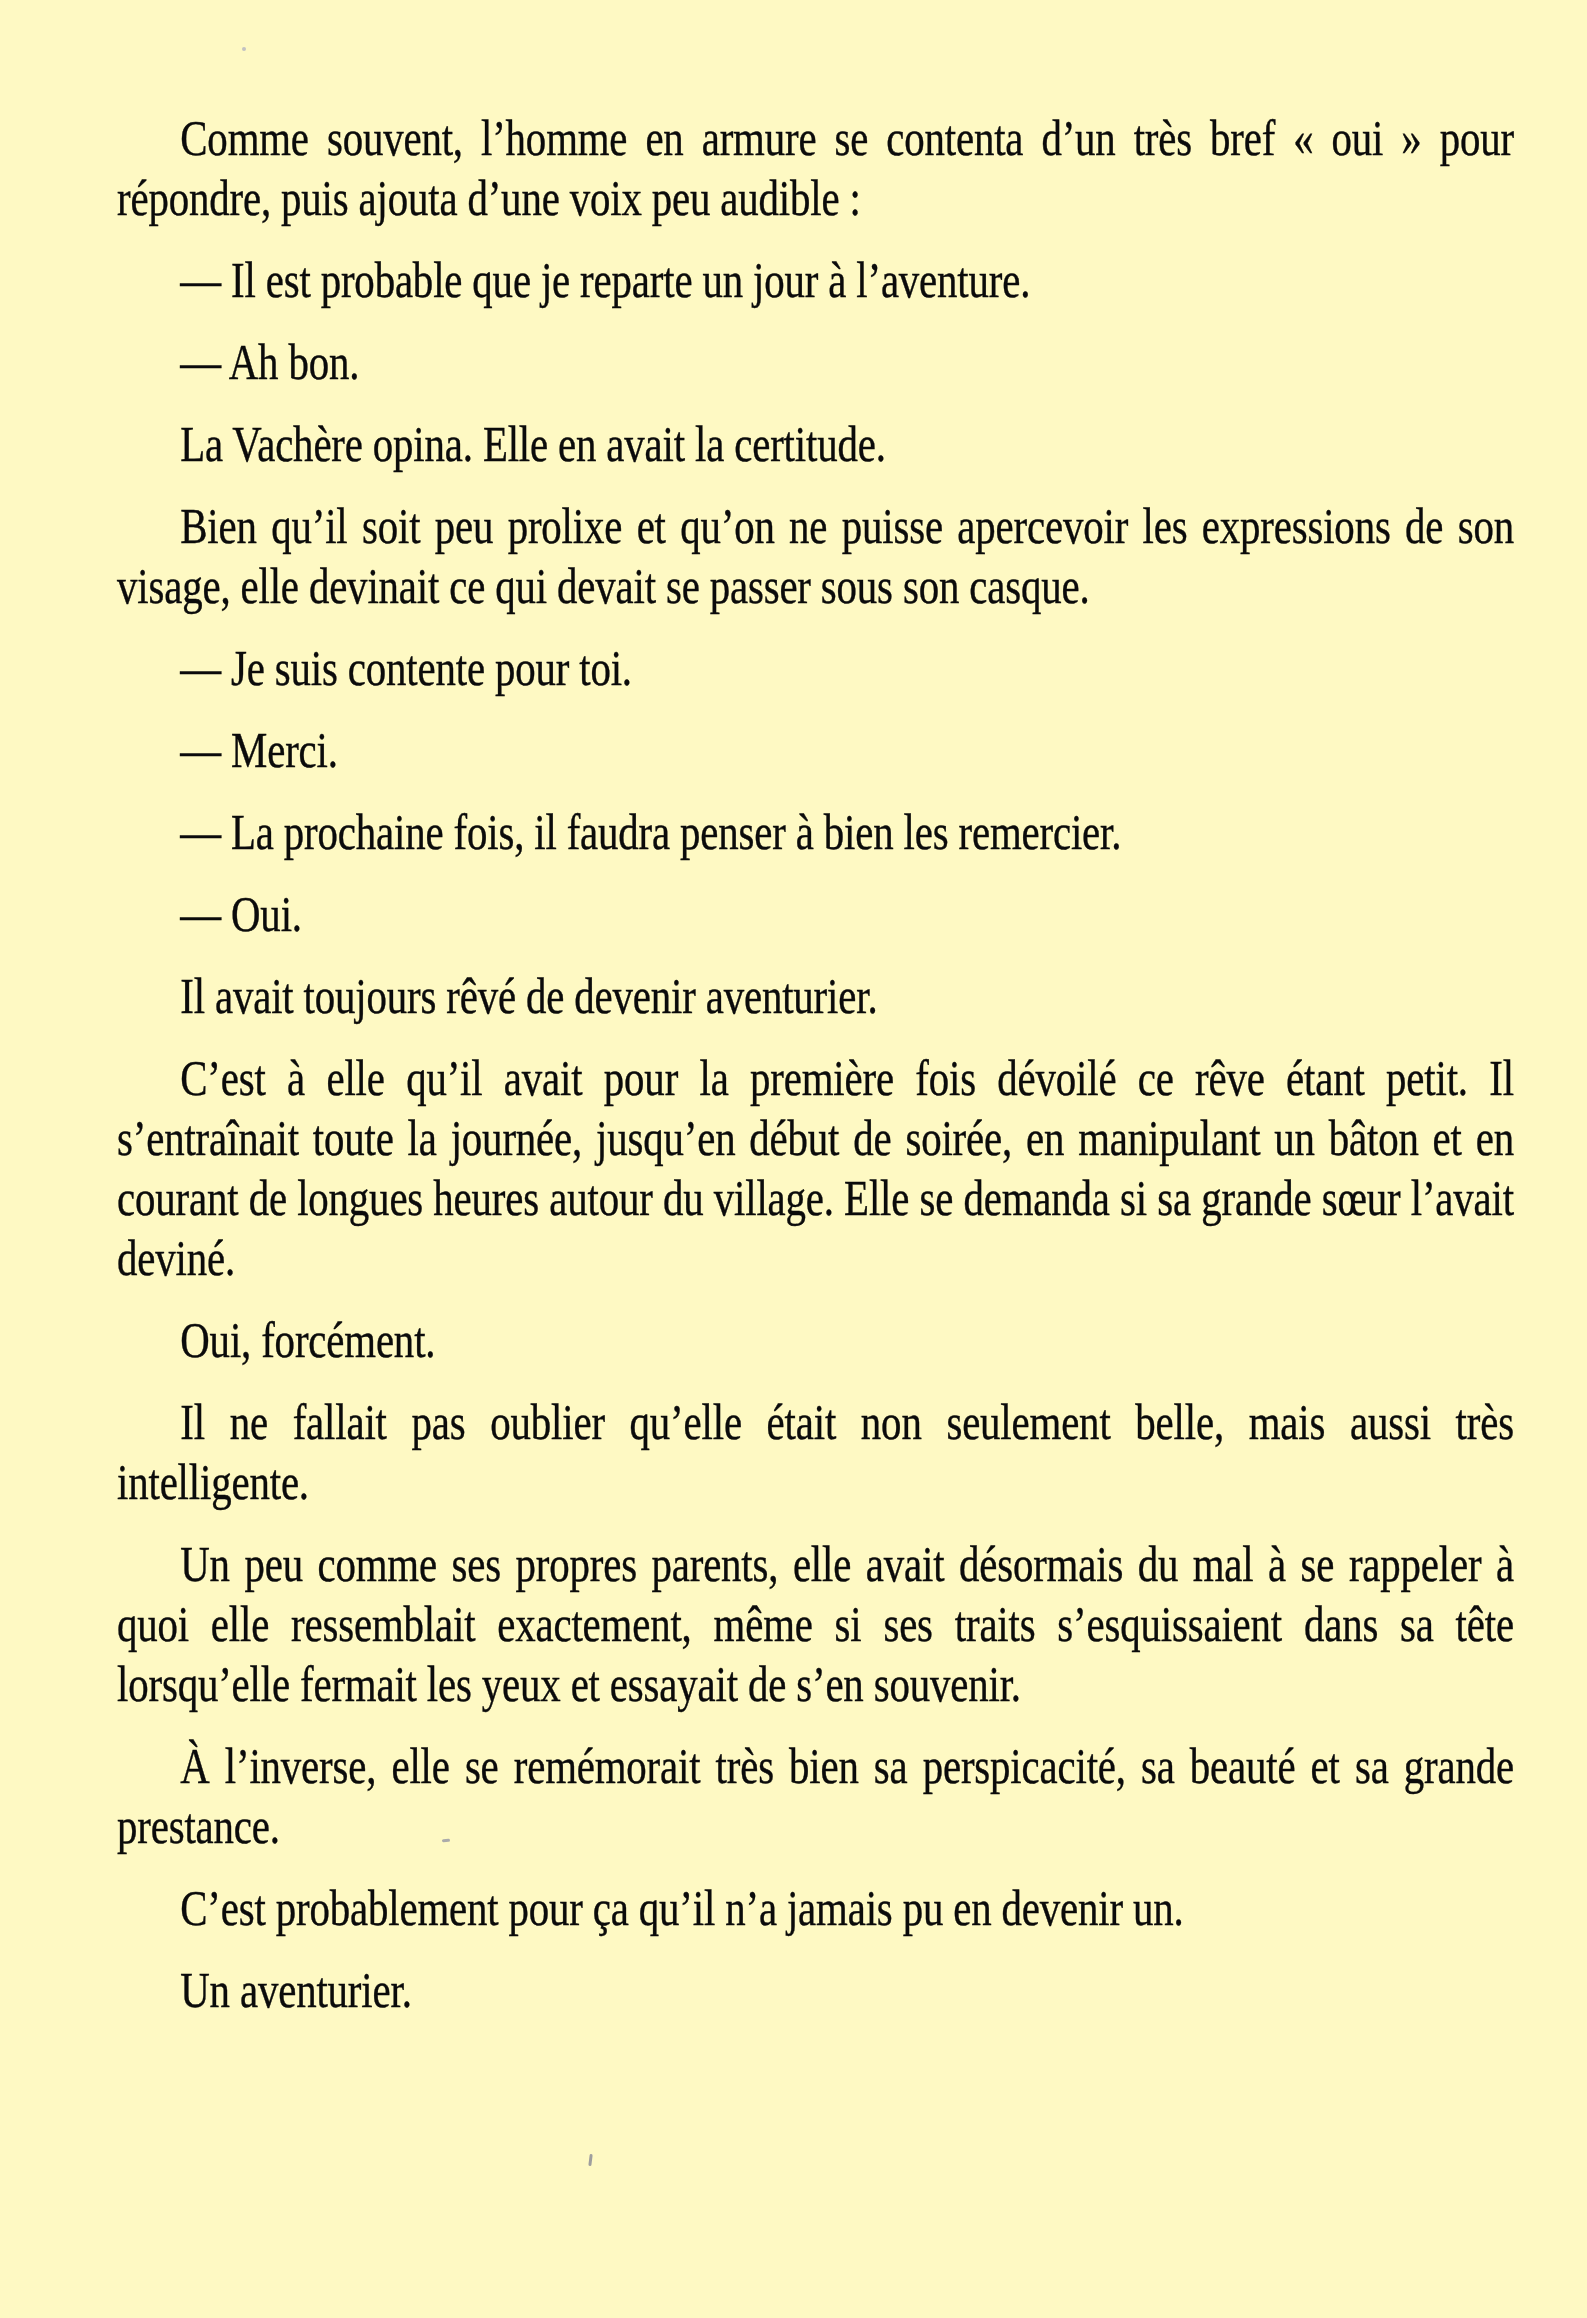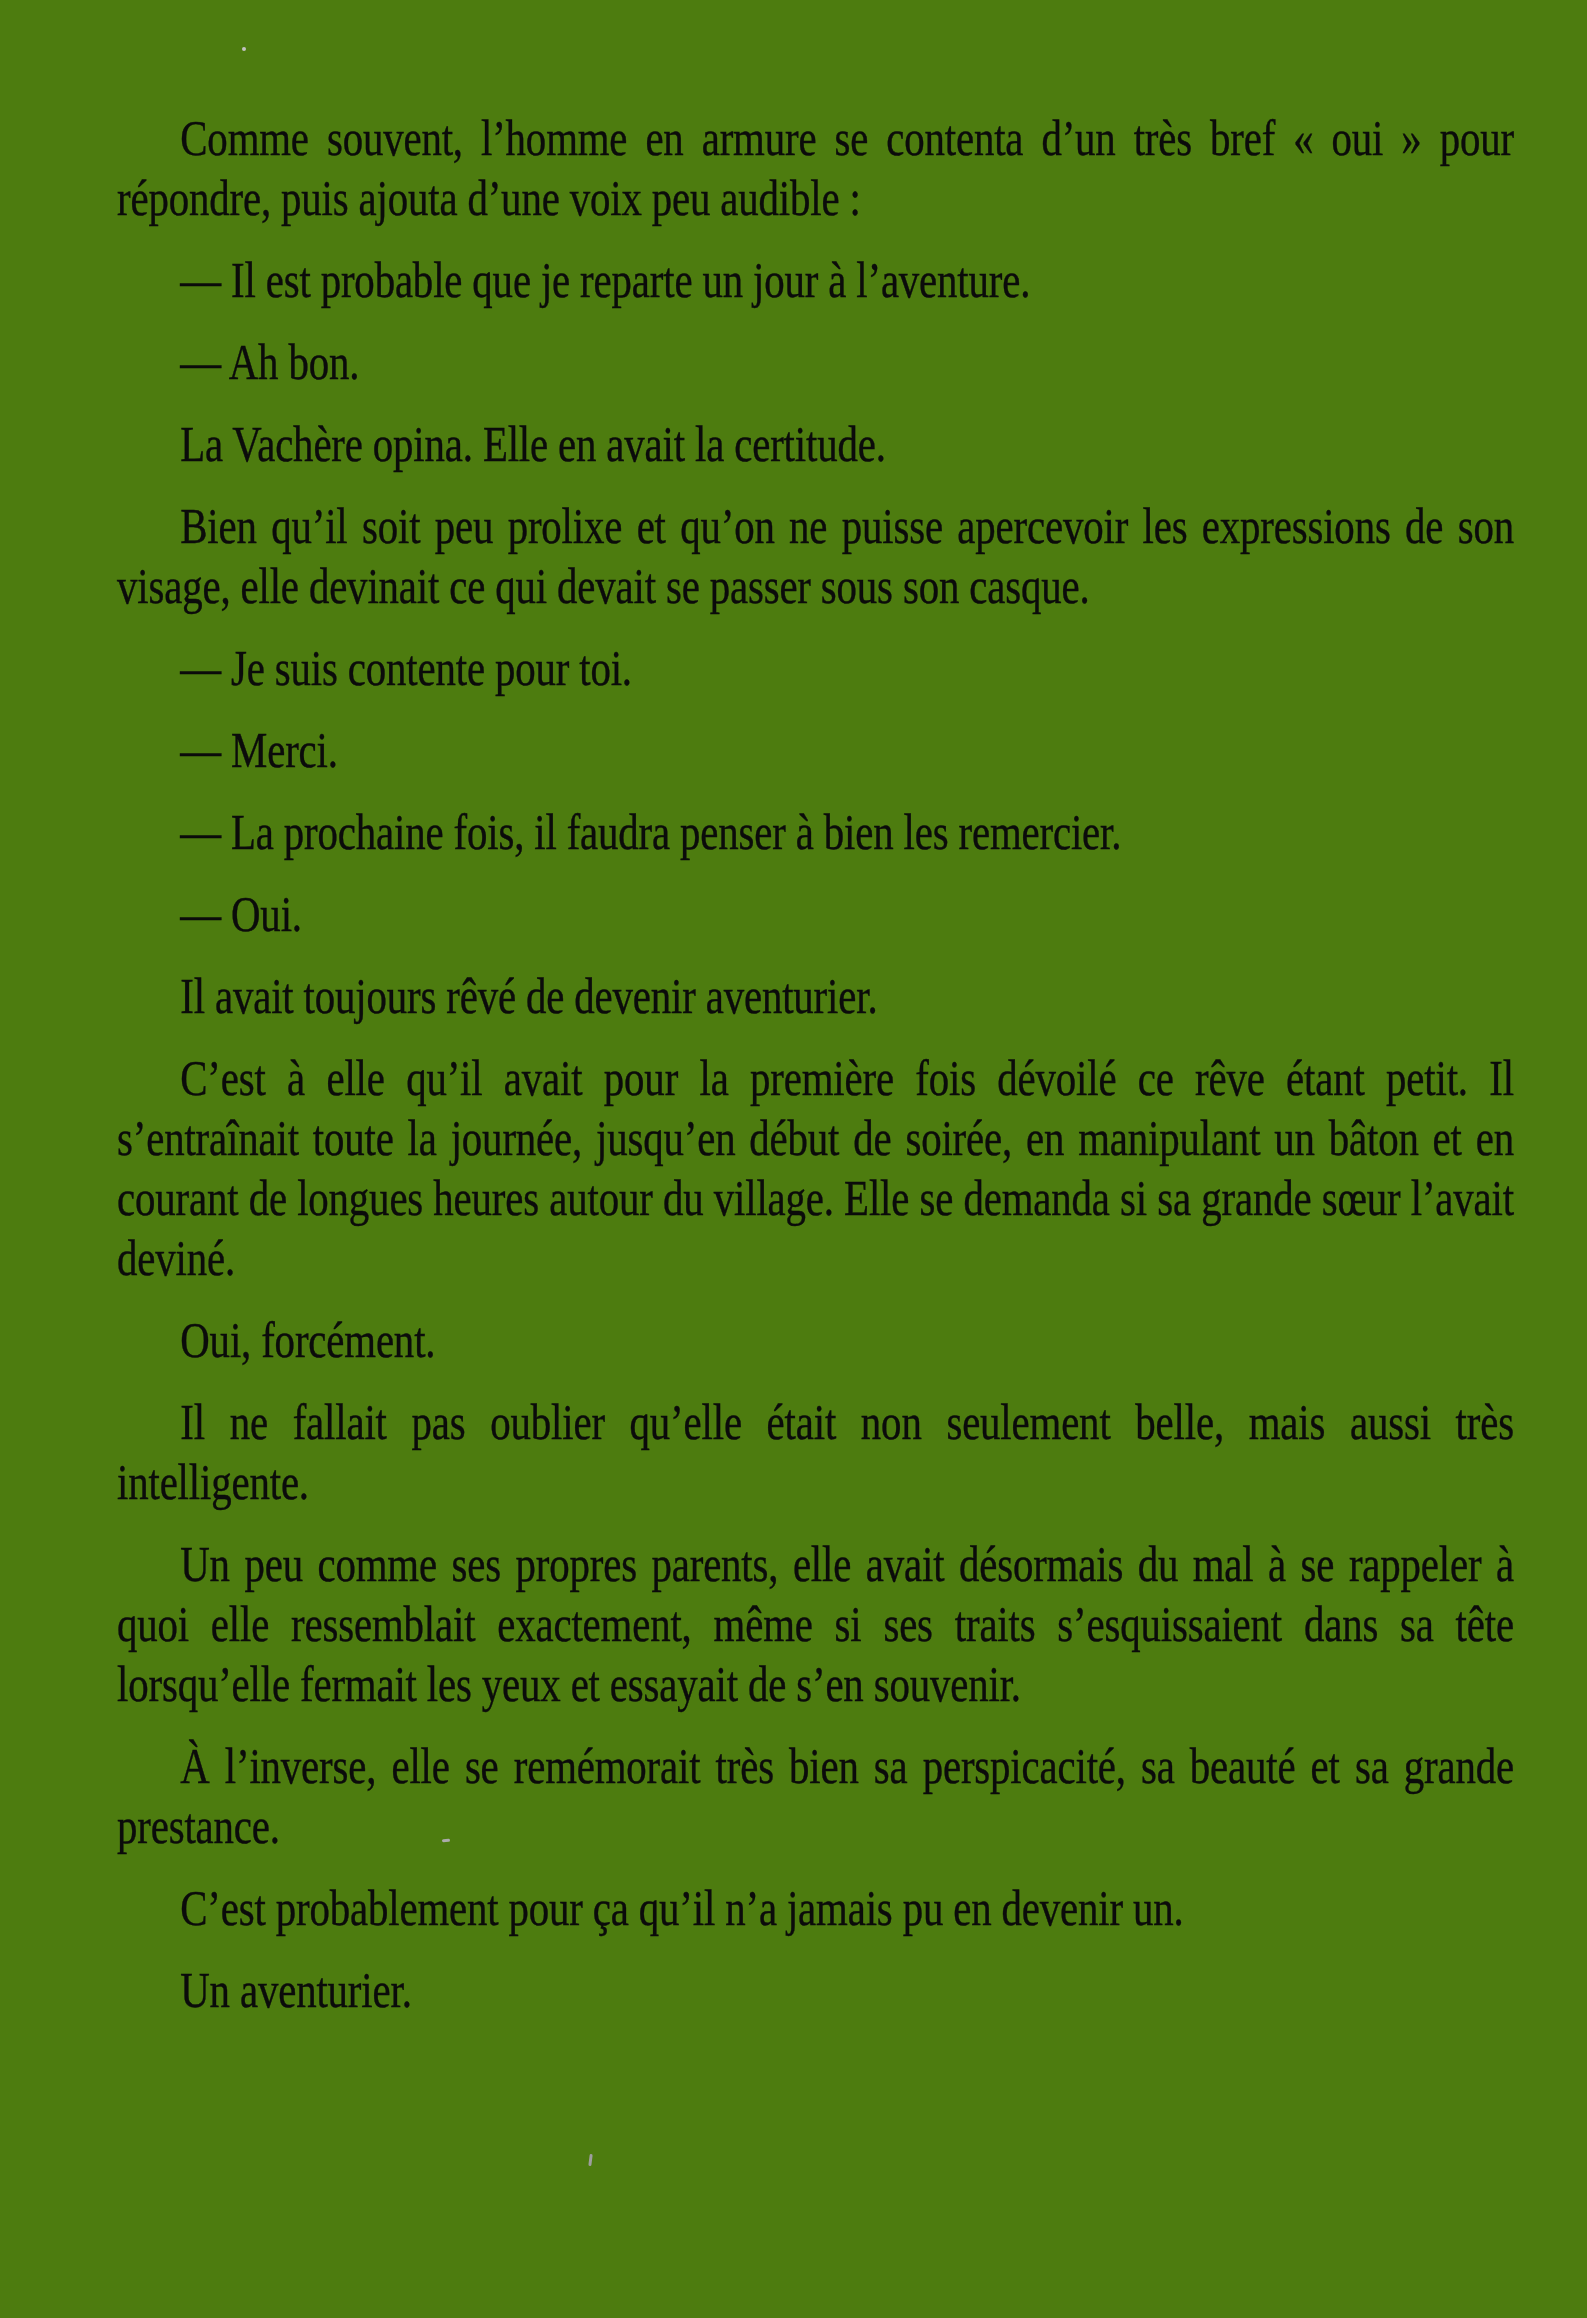--- a/index.html
+++ b/index.html
@@ -9,21 +9,21 @@
   body {
     width: 1587px;
     height: 2319px;
     background: #fefefe;
     position: relative;
     overflow: hidden;
   }
   .book-page {
     position: absolute;
     inset: 0;
-    background: #4d7c0f;
+    background: #fef9c3;
   }
   
   .text-column {
     position: absolute;
     left: 117px;
     top: 108px;
     width: 1744px;               
     transform: scaleX(0.801);
     transform-origin: 0 0;
     font-family: "Liberation Serif", "DejaVu Serif", serif;

